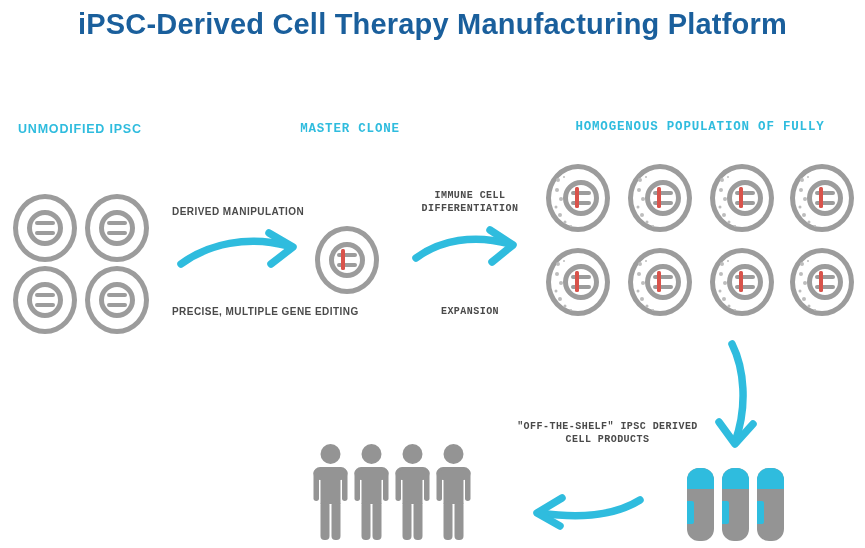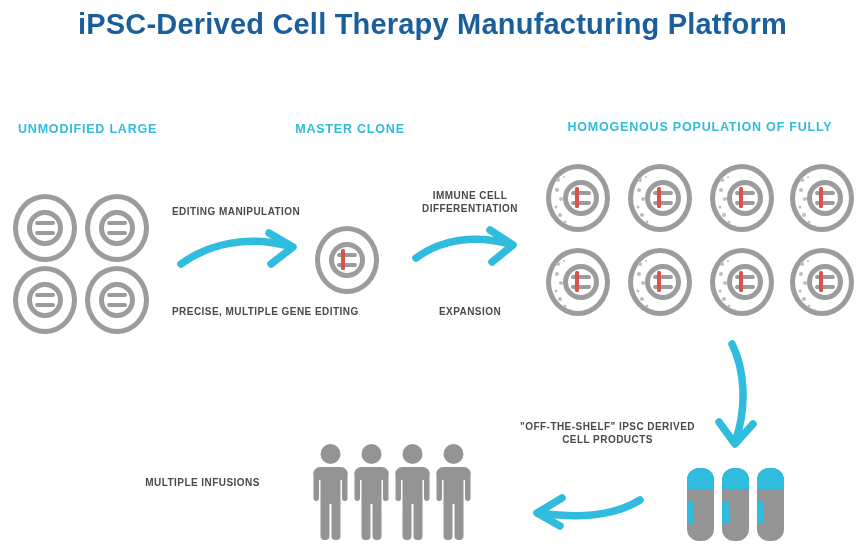--- a/index.html
+++ b/index.html
@@ -8,21 +8,21 @@
     font-family:"Liberation Sans",sans-serif;overflow:hidden;
     --blue:#1A5F9C; --cyan:#2FBCDE; --gray:#9C9C9C; --sil:#949494;
     --text:#4A4A4A; --red:#D9534B; --speck:#BDBDBD;
   }
   .title{
     position:absolute;left:0;right:0;top:8px;text-align:center;
     font-size:29px;font-weight:700;color:var(--blue);letter-spacing:.2px;
   }
   .lbl{position:absolute;font-weight:700;color:var(--text);
        font-size:10px;line-height:12.5px;letter-spacing:.45px;white-space:nowrap;}
-  .lbl.center{text-align:center;white-space:normal;}
+  .lbl.center{text-align:center;white-space:normal;font-family:Liberation Mono, monospace;}
   .lbl.cyan{color:var(--cyan);font-size:12.5px;line-height:15px;letter-spacing:.8px;}
   .lbl span{display:block;text-align:center;}
   
   .cell{position:absolute;width:54px;height:58px;border:5px solid var(--gray);border-radius:50%;}
   .cell .inner{position:absolute;left:50%;top:50%;width:26px;height:26px;
                margin:-18px 0 0 -18px;border:5px solid var(--gray);border-radius:50%;}
   .cell.immune .inner{margin-left:-15px;}
   .cell .bar{position:absolute;left:3px;width:20px;height:4px;border-radius:2px;background:var(--gray);}
   .cell .b1{top:6px}.cell .b2{top:16px}
   .cell .redbar{position:absolute;left:7px;top:2px;width:4px;height:21px;border-radius:1.5px;background:var(--red);}
@@ -42,39 +42,38 @@
   .person svg{display:block;}
   .person rect,.person circle{fill:var(--sil);}
 </style>
 </head>
 <body>
 
 <div id="canvas">
 
   <div class="title">iPSC-Derived Cell Therapy Manufacturing Platform</div>
 
-  <div class="lbl cyan" style="left:18px;top:122px">UNMODIFIED LARGE</div>
+  <div class="lbl cyan" style="left:18px;top:122px">UNMODIFIED IPSC</div>
   <div class="lbl cyan center" style="left:280px;top:122px;width:140px">MASTER CLONE</div>
   <div class="lbl cyan center" style="left:555px;top:120px;width:290px">
     <span>HOMOGENOUS POPULATION OF FULLY</span>
   </div>
 
-  <div class="lbl" style="left:172px;top:206px">EDITING MANIPULATION</div>
+  <div class="lbl" style="left:172px;top:206px">DERIVED MANIPULATION</div>
   <div class="lbl" style="left:172px;top:306px">PRECISE, MULTIPLE GENE EDITING</div>
   <div class="lbl center" style="left:405px;top:190px;width:130px">
     <span>IMMUNE CELL</span>
     <span>DIFFERENTIATION</span>
   </div>
   <div class="lbl center" style="left:405px;top:306px;width:130px">EXPANSION</div>
   <div class="lbl center" style="left:500px;top:421px;width:215px">
     <span>"OFF-THE-SHELF" IPSC DERIVED</span>
     <span>CELL PRODUCTS</span>
   </div>
   <div class="lbl center" style="left:105px;top:477px;width:195px">
-    <span>MULTIPLE INFUSIONS</span>
   </div>
 
   <div class="cell" style="left:13px;top:194px">
     <div class="inner">
         <span class="bar b1"></span>
         <span class="bar b2"></span>
       </div>
     </div>
   <div class="cell" style="left:85px;top:194px">
     <div class="inner">

